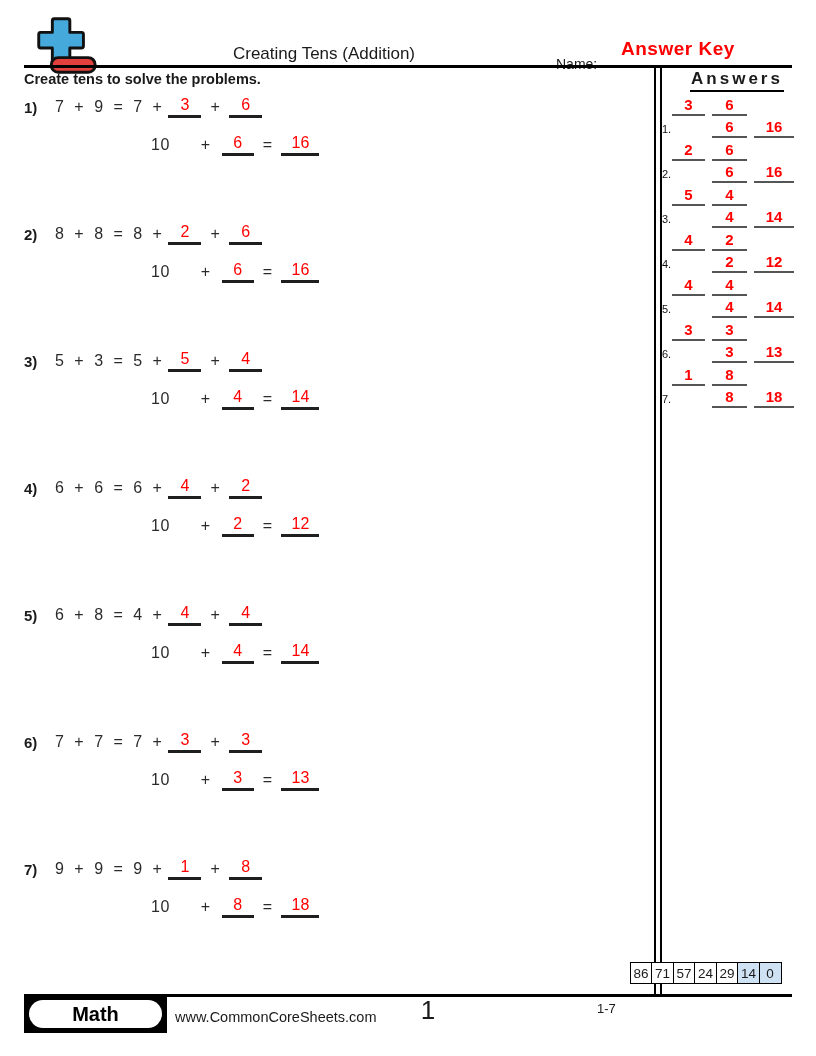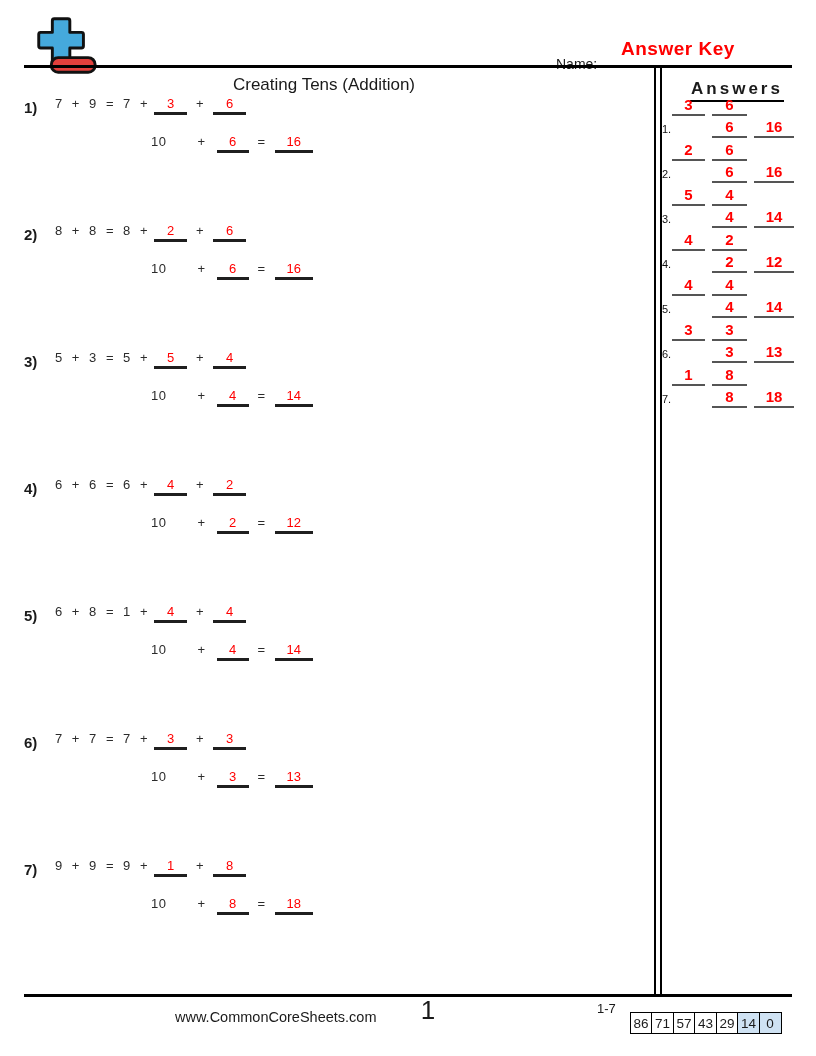--- a/index.html
+++ b/index.html
@@ -2,83 +2,84 @@
 <html><head>
 <meta charset="utf-8">
 <style>
   html,body{margin:0;padding:0;background:#fff;}
   :root{--red:#ff0000;--ink:#1a1a1a;}
   .page{position:relative;width:816px;height:1056px;background:#fff;overflow:hidden;
         font-family:"Liberation Sans",sans-serif;color:var(--ink);}
 
   
   .hdr-icon{position:absolute;left:30px;top:15px;width:68px;height:62px;}
-  .title{position:absolute;left:0;top:44px;width:648px;text-align:center;font-size:17px;margin-top:31px;}
+  .title{position:absolute;left:0;top:44px;width:648px;text-align:center;font-size:17px;}
   .name-label{position:absolute;left:556px;top:56px;font-size:14px;}
   .answer-key{position:absolute;left:621px;top:38px;font-size:19px;font-weight:bold;color:var(--red);letter-spacing:.5px;}
   .hdr-rule{position:absolute;left:24px;top:65px;width:768px;height:3px;background:#000;}
   .instruction{position:absolute;left:24px;top:71px;font-size:14.5px;font-weight:bold;}
 
   
   .vline{position:absolute;left:654px;top:68px;height:926px;width:8px;box-sizing:border-box;
          border-left:2px solid #000;border-right:2px solid #000;}
   .answers-title{position:absolute;left:662px;top:69px;width:150px;text-align:center;}
   .answers-title span{display:inline-block;font-size:17px;font-weight:bold;letter-spacing:3px;
-                      border-bottom:2.5px solid #000;padding:10px 1px 1px;}
+                      border-bottom:2.5px solid #000;padding:0 1px 1px;}
   #answers{position:absolute;left:660px;top:97px;width:156px;height:330px;}
   .ansblock{position:absolute;left:0;width:152px;height:45px;}
   .ansline{position:absolute;height:17px;border-bottom:2px solid #555;text-align:center;}
   .posA1{left:12px;top:0;width:33px;}
   .posA2{left:52px;top:0;width:35px;}
   .posB1{left:52px;top:22px;width:35px;}
   .posB2{left:94px;top:22px;width:40px;}
   .anslabel{position:absolute;left:2px;top:26px;font-size:11px;color:#111;}
   .av{display:block;color:var(--red);font-weight:bold;font-size:15px;line-height:16px;}
 
   
   #problems{position:absolute;left:24px;top:0;width:625px;}
   .problem{position:absolute;left:0;width:625px;height:80px;}
   .pnum{position:absolute;left:0;top:3px;font-size:15px;font-weight:bold;}
-  .eqline{display:flex;align-items:flex-start;font-size:13px;color:#2b2b2b;white-space:pre;}
+  .eqline{display:flex;align-items:center;font-size:16px;color:#2b2b2b;white-space:pre;}
   .eq1{position:absolute;left:31px;top:0;}
   .eq2{position:absolute;left:127px;top:38px;}
   .eqtext{word-spacing:5px;letter-spacing:.5px;}
   .blank{border-bottom:3px solid #1f1f1f;text-align:center;color:var(--red);padding:0 2px 1px;}
   .w29{min-width:29px;} .w28{min-width:28px;} .w34{min-width:34px;}
   .ml6{margin-left:6px;} .ml9{margin-left:9px;} .ml11{margin-left:11px;} .ml31{margin-left:31px;}
 
   
   .ftr-rule{position:absolute;left:24px;top:994px;width:768px;height:3px;background:#000;}
   .badge{position:absolute;left:24px;top:996px;width:143px;height:37px;background:#000;}
   .badge-pill{position:absolute;left:5px;top:4px;width:133px;height:28px;background:#fff;border-radius:15px;
               display:flex;align-items:center;justify-content:center;font-size:20px;font-weight:bold;color:#000;}
   .website{position:absolute;left:175px;top:1009px;font-size:14.5px;}
   .pagenum{position:absolute;left:348px;top:995px;width:160px;text-align:center;font-size:26px;}
   .score-label{position:absolute;left:597px;top:1001px;font-size:13px;}
-  #score-cells{position:absolute;left:631px;top:1012px;display:flex;align-items:flex-end;}
+  #score-cells{position:absolute;left:631px;top:962px;display:flex;align-items:flex-end;}
   .scell{width:21px;height:20px;border:1.5px solid #000;margin-left:-1.5px;background:#fff;
          display:flex;align-items:center;justify-content:center;font-size:13.5px;}
   .scell.hl{background:#cfe2f3;}
 </style>
 </head>
 <body>
 
 <div class="page">
 
   <div class="hdr-icon">
     <svg viewBox="0 0 70 62" width="68" height="62">
       <path d="M25 3 h14 a2 2 0 0 1 2 2 v12 h12 a2 2 0 0 1 2 2 v12 a2 2 0 0 1 -2 2 h-12 v20 a2 2 0 0 1 -2 2 h-14 a2 2 0 0 1 -2 -2 v-20 h-12 a2 2 0 0 1 -2 -2 v-12 a2 2 0 0 1 2 -2 h12 v-12 a2 2 0 0 1 2 -2 z" fill="#45a9dc" stroke="#111" stroke-width="3" stroke-linejoin="round"></path>
       <rect x="22" y="43" width="45" height="15" rx="7" fill="#e2403c" stroke="#111" stroke-width="3"></rect>
     </svg>
   </div>
 
   <div class="title">Creating Tens (Addition)</div>
   <div class="name-label">Name:</div>
   <div class="answer-key">Answer Key</div>
   <div class="hdr-rule"></div>
+  <div class="instruction">Create tens to solve the problems.</div>
 
   <div class="vline"></div>
   <div class="answers-title">
     <span>Answers</span>
   </div>
   <div id="answers">
   <div class="ansblock" style="top: 0px;">
     <span class="ansline posA1">
           <span class="av">3</span>
         </span>
@@ -228,21 +229,21 @@
       <span class="eqtext">6 + 6 = 6 +</span><span class="blank w29 ml6"><span>4</span></span><span class="eqtext ml9">+</span><span class="blank w29 ml9"><span>2</span></span>
     </div>
     <div class="eqline eq2">
       <span class="eqtext">10</span><span class="eqtext ml31">+</span><span class="blank w28 ml11"><span>2</span></span><span class="eqtext ml9">=</span><span class="blank w34 ml9"><span>12</span></span>
     </div>
   </div>
 
   <div class="problem" style="top: 604px;">
     <span class="pnum">5)</span>
     <div class="eqline eq1">
-      <span class="eqtext">6 + 8 = 1 +</span><span class="blank w29 ml6"><span>4</span></span><span class="eqtext ml9">+</span><span class="blank w29 ml9"><span>4</span></span>
+      <span class="eqtext">6 + 8 = 4 +</span><span class="blank w29 ml6"><span>4</span></span><span class="eqtext ml9">+</span><span class="blank w29 ml9"><span>4</span></span>
     </div>
     <div class="eqline eq2">
       <span class="eqtext">10</span><span class="eqtext ml31">+</span><span class="blank w28 ml11"><span>4</span></span><span class="eqtext ml9">=</span><span class="blank w34 ml9"><span>14</span></span>
     </div>
   </div>
 
   <div class="problem" style="top: 731px;">
     <span class="pnum">6)</span>
     <div class="eqline eq1">
       <span class="eqtext">7 + 7 = 7 +</span><span class="blank w29 ml6"><span>3</span></span><span class="eqtext ml9">+</span><span class="blank w29 ml9"><span>3</span></span>
@@ -257,26 +258,29 @@
     <div class="eqline eq1">
       <span class="eqtext">9 + 9 = 9 +</span><span class="blank w29 ml6"><span>1</span></span><span class="eqtext ml9">+</span><span class="blank w29 ml9"><span>8</span></span>
     </div>
     <div class="eqline eq2">
       <span class="eqtext">10</span><span class="eqtext ml31">+</span><span class="blank w28 ml11"><span>8</span></span><span class="eqtext ml9">=</span><span class="blank w34 ml9"><span>18</span></span>
     </div>
   </div>
 </div>
 
   <div class="ftr-rule"></div>
+  <div class="badge">
+    <div class="badge-pill">Math</div>
+  </div>
   <div class="website">www.CommonCoreSheets.com</div>
   <div class="pagenum">1</div>
   <div class="score-label">1-7</div>
   <div id="score-cells">
       <div class="scell">86</div>
       <div class="scell">71</div>
       <div class="scell">57</div>
-      <div class="scell">43</div>
+      <div class="scell">24</div>
       <div class="scell">29</div>
       <div class="scell hl">14</div>
       <div class="scell hl">0</div>
     </div>
 
 </div>
 
 </body></html>

